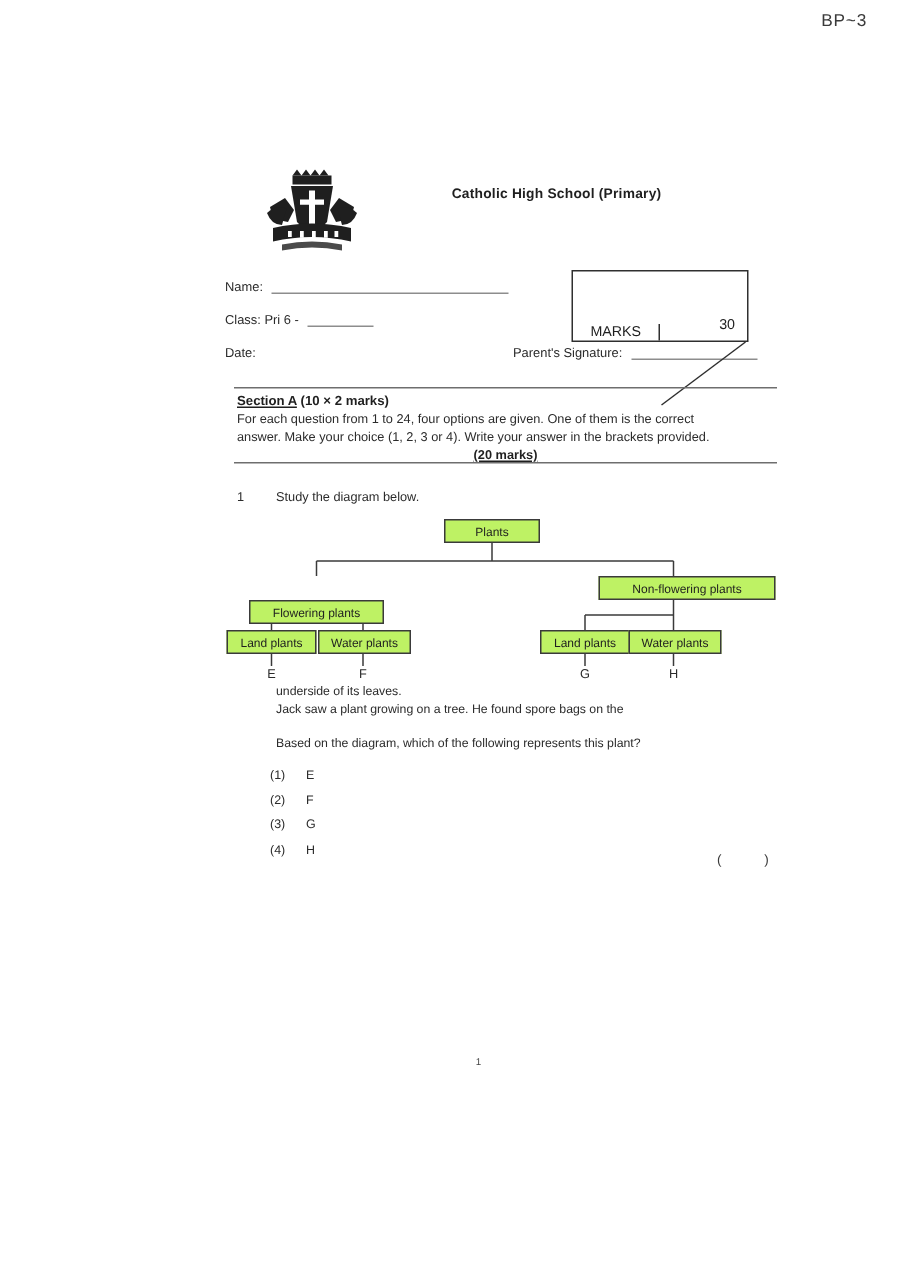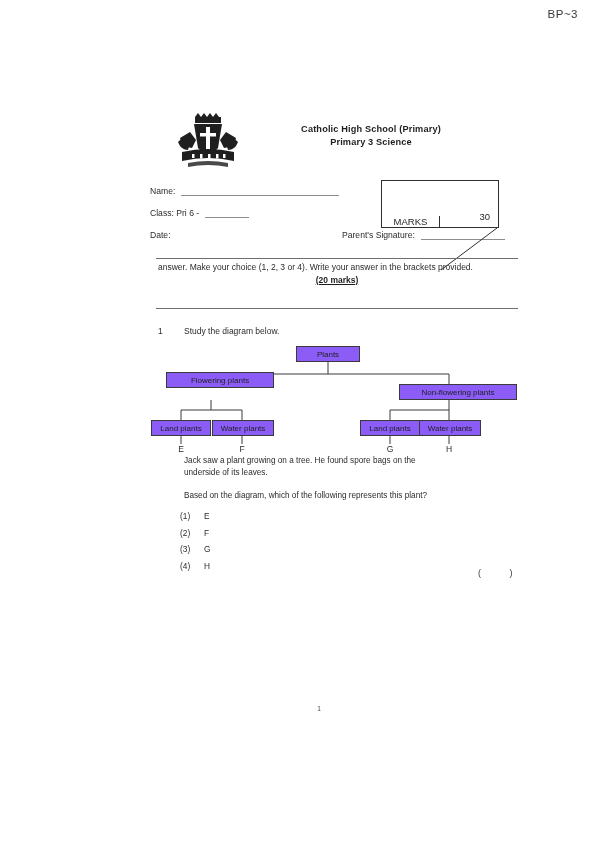--- a/index.html
+++ b/index.html
@@ -190,21 +190,21 @@
   .tree {
     position: absolute;
     left: 130px;
     top: 336px;
     width: 350px;
     height: 110px;
   }
   .node {
     position: absolute;
     border: 1px solid #3a3a3a;
-    background: #8b5cf6;
+    background: #bef264;
     font-size: 8px;
     color: #1f1f1f;
     display: flex;
     align-items: center;
     justify-content: center;
     height: 16px;
     box-sizing: border-box;
     white-space: nowrap;
   }
   .leaf-letter {
@@ -298,21 +298,20 @@
         <rect x="24" y="42" width="2.5" height="4.5" fill="#ffffff"></rect>
         <rect x="32" y="42" width="2.5" height="4.5" fill="#ffffff"></rect>
         <rect x="40" y="42" width="2.5" height="4.5" fill="#ffffff"></rect>
         <rect x="47" y="42" width="2.5" height="4" fill="#ffffff"></rect>
 
         <path d="M12 51 Q32 47 52 51 L52 55 Q32 51 12 55 Z" fill="#4a4a4a"></path>
       </svg>
     </div>
     <div class="school-titles">
       <div>Catholic High School (Primary)</div>
-      <div>Primary 3 Science</div>
     </div>
   </div>
 
   <div class="particulars">
     <div class="p-row">
       <span class="p-label">Name:</span>
       <span class="rule name"></span>
     </div>
     <div class="p-row">
       <span class="p-label">Class: Pri 6 -</span>
@@ -333,21 +332,25 @@
       <svg class="diag" width="58" height="44" viewBox="0 0 58 44" preserveAspectRatio="none">
         <line x1="1" y1="43" x2="57" y2="1" stroke="#2f2f2f" stroke-width="1"></line>
       </svg>
       <div class="marks-total">30</div>
     </div>
   </div>
 
   <div class="hr-line hr-top"></div>
 
   <div class="section-block">
+    <div class="section-title">
+      <span class="underline">Section A</span><span> (10 × 2 marks)</span>
+    </div>
     <div class="section-instr">
+      <div>For each question from 1 to 24, four options are given. One of them is the correct</div>
       <div>answer. Make your choice (1, 2, 3 or 4). Write your answer in the brackets provided.</div>
     </div>
     <div class="section-marks">
       <span>(20 marks)</span>
     </div>
   </div>
 
   <div class="hr-line hr-bottom"></div>
 
   <div class="q-num">1</div>
@@ -375,37 +378,37 @@
 
         <line x1="13" y1="100" x2="13" y2="108"></line>
         <line x1="74" y1="100" x2="74" y2="108"></line>
         <line x1="222" y1="100" x2="222" y2="108"></line>
         <line x1="281" y1="100" x2="281" y2="108"></line>
       </g>
     </svg>
 
     <div class="node" style="left:128px; top:10px; width:64px;">Plants</div>
 
-    <div class="node" style="left:-2px; top:36px; width:108px;text-align:center;">Flowering plants</div>
+    <div class="node" style="left:-2px; top:64px; width:90px;text-align:center;">Flowering plants</div>
     <div class="node" style="left:231px; top:48px; width:118px;">Non-flowering plants</div>
 
     <div class="node" style="left:-17px; top:84px; width:60px;">Land plants</div>
     <div class="node" style="left:44px; top:84px; width:62px;">Water plants</div>
     <div class="node" style="left:192px; top:84px; width:60px;">Land plants</div>
     <div class="node" style="left:251px; top:84px; width:62px;">Water plants</div>
 
     <div class="leaf-letter" style="left:3px;   top:108px;">E</div>
     <div class="leaf-letter" style="left:64px;  top:108px;">F</div>
     <div class="leaf-letter" style="left:212px; top:108px;">G</div>
     <div class="leaf-letter" style="left:271px; top:108px;">H</div>
   </div>
 
   <div class="q-body">
+    <div>underside of its leaves.</div>
     <div>Jack saw a plant growing on a tree. He found spore bags on the</div>
-    <div>underside of its leaves.</div>
     <div class="para2">Based on the diagram, which of the following represents this plant?</div>
   </div>
 
   <div class="options">
     <div class="opt-row">
       <span class="opt-key">(1)</span>
       <span class="opt-val">E</span>
     </div>
     <div class="opt-row">
       <span class="opt-key">(2)</span>

